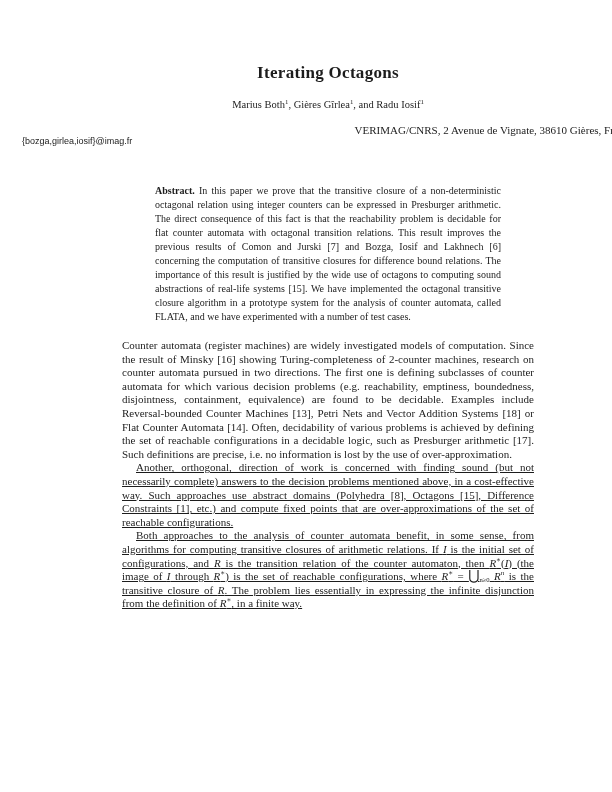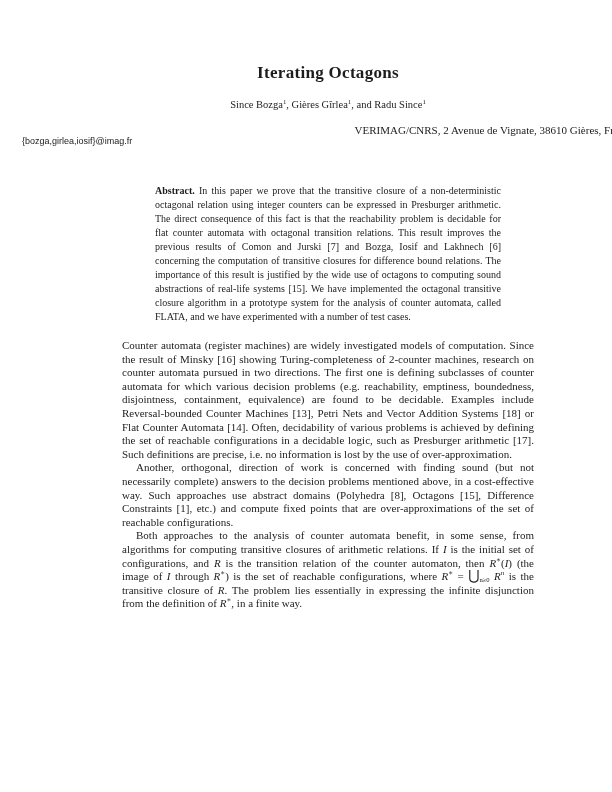--- a/index.html
+++ b/index.html
@@ -85,37 +85,38 @@
     width: 412px;
     font-size: 11px;
     line-height: 13.6px;
     text-align: justify;
   }
   .body p {
     margin: 0;
   }
   .body p.indented {
     text-indent: 14px;
+    text-decoration: underline;
   }
   
   .seg-plain { }
   .seg-i { font-style: italic; }
   .seg-sup { font-size: 65%; vertical-align: super; line-height: 0; }
   .seg-supi { font-size: 65%; vertical-align: super; font-style: italic; line-height: 0; }
   .seg-sub { font-size: 60%; vertical-align: -2px; line-height: 0; }
   .seg-big { font-size: 125%; line-height: 0; }
 </style>
 </head>
 <body>
 
 <div class="page">
 
   <h1 class="title">Iterating Octagons</h1>
 
-  <div class="authors"><span class="seg-plain">Since Bozga</span><span class="seg-sup">1</span><span class="seg-plain">, Gières Gîrlea</span><span class="seg-sup">1</span><span class="seg-plain">, and Radu Since</span><span class="seg-sup">1</span></div>
+  <div class="authors"><span class="seg-plain">Marius Both</span><span class="seg-sup">1</span><span class="seg-plain">, Gières Gîrlea</span><span class="seg-sup">1</span><span class="seg-plain">, and Radu Iosif</span><span class="seg-sup">1</span></div>
 
   <div class="affiliation">VERIMAG/CNRS, 2 Avenue de Vignate, 38610 Gières, France</div>
 
   <div class="email">{bozga,girlea,iosif}@imag.fr</div>
 
   <div class="abstract">
     <span class="abstract-label">Abstract.</span><span> In this paper we prove that the transitive closure of a non-deterministic octagonal relation using integer counters can be expressed in Presburger arithmetic. The direct consequence of this fact is that the reachability problem is decidable for flat counter automata with octagonal transition relations. This result improves the previous results of Comon and Jurski [7] and Bozga, Iosif and Lakhnech [6] concerning the computation of transitive closures for difference bound relations. The importance of this result is justified by the wide use of octagons to computing sound abstractions of real-life systems [15]. We have implemented the octagonal transitive closure algorithm in a prototype system for the analysis of counter automata, called FLATA, and we have experimented with a number of test cases.</span>
   </div>
 
 

